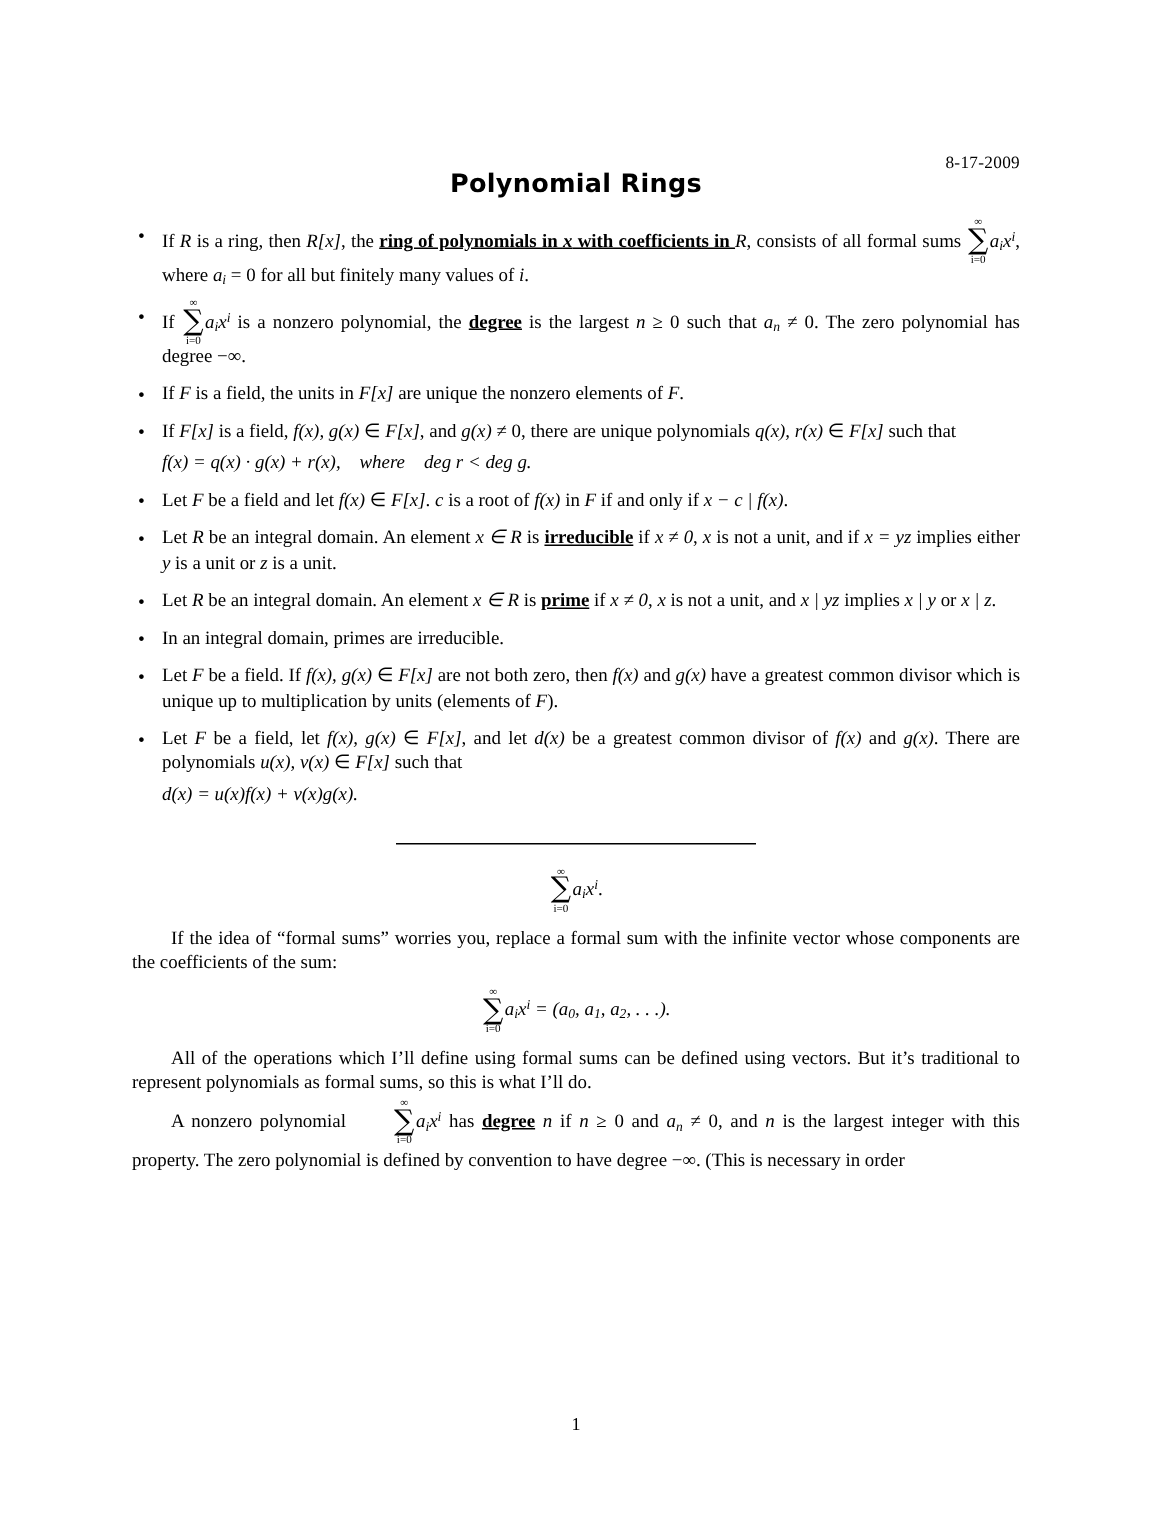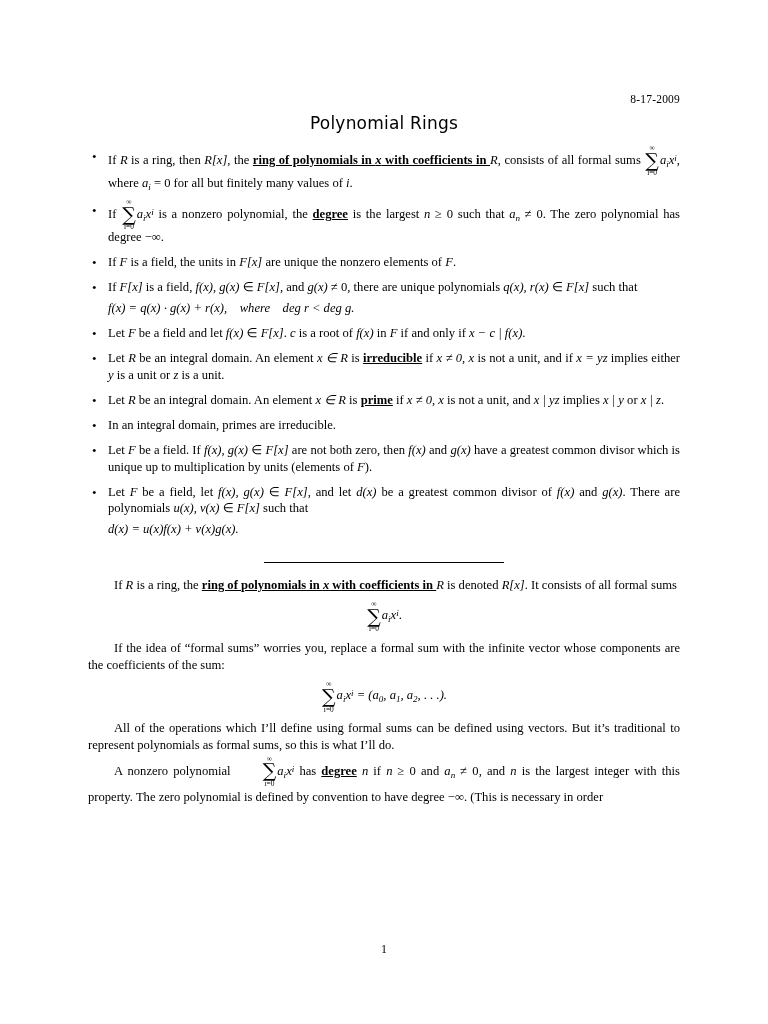--- a/index.html
+++ b/index.html
@@ -17,33 +17,33 @@
   }
   .page {
     position: relative;
     width: 768px;
     height: 1024px;
     padding: 0;
     box-sizing: border-box;
   }
   .date {
     position: absolute;
-    top: 93px;
+    top: 103px;
     right: 88px;
     font-size: 11.5px;
     letter-spacing: 0.2px;
   }
   .doc-title {
     position: absolute;
     top: 113px;
     left: 0;
     width: 768px;
     text-align: center;
     font-family: "DejaVu Sans", sans-serif;
-    font-weight: normal;
+    font-weight: bold;
     font-size: 17px;
     letter-spacing: 0.2px;
   }
   .content {
     position: absolute;
     top: 148px;
     left: 88px;
     width: 592px;
     font-size: 12.6px;
     line-height: 1.32;
@@ -179,23 +179,20 @@
 
       <li>
         <span>Let </span><span class="math">F</span><span> be a field, let </span><span class="math">f(x), g(x)</span><span> ∈ </span><span class="math">F[x]</span><span>, and let </span><span class="math">d(x)</span><span> be a greatest common divisor of </span><span class="math">f(x)</span><span> and </span><span class="math">g(x)</span><span>.  There are polynomials </span><span class="math">u(x), v(x)</span><span> ∈ </span><span class="math">F[x]</span><span> such that</span>
         <div class="eq math">d(x) = u(x)f(x) + v(x)g(x).</div>
       </li>
 
     </ul>
 
     <div class="rule"></div>
 
-    <p class="para">
-      <span>If </span><span class="math">R</span><span> is a ring, the </span><span class="bf">ring of polynomials in </span><span class="bf math">x</span><span class="bf"> with coefficients in </span><span class="math">R</span><span> is denoted </span><span class="math">R[x]</span><span>.  It consists of all formal sums</span>
-    </p>
 
     <div class="display">
       <span class="sum"><span class="lim">∞</span><span class="sig">∑</span><span class="lim">i=0</span></span><span class="math">a</span><sub class="math">i</sub><span class="math">x</span><sup class="math">i</sup><span>.</span>
     </div>
 
 
     <p class="para">If the idea of “formal sums” worries you, replace a formal sum with the infinite vector whose components are the coefficients of the sum:</p>
 
     <div class="display">
       <span class="sum"><span class="lim">∞</span><span class="sig">∑</span><span class="lim">i=0</span></span><span class="math">a</span><sub class="math">i</sub><span class="math">x</span><sup class="math">i</sup><span class="math"> = (a</span><sub class="math">0</sub><span class="math">, a</span><sub class="math">1</sub><span class="math">, a</span><sub class="math">2</sub><span class="math">, . . .).</span>

